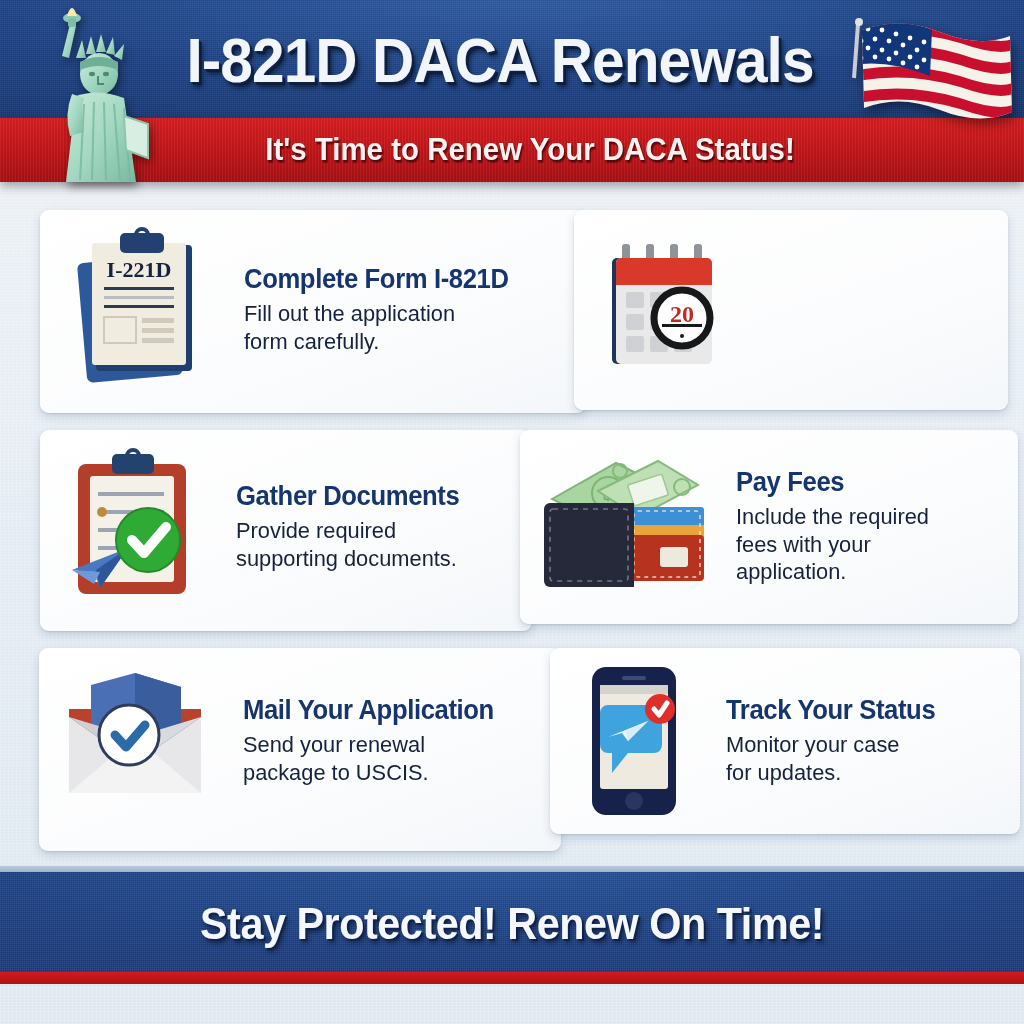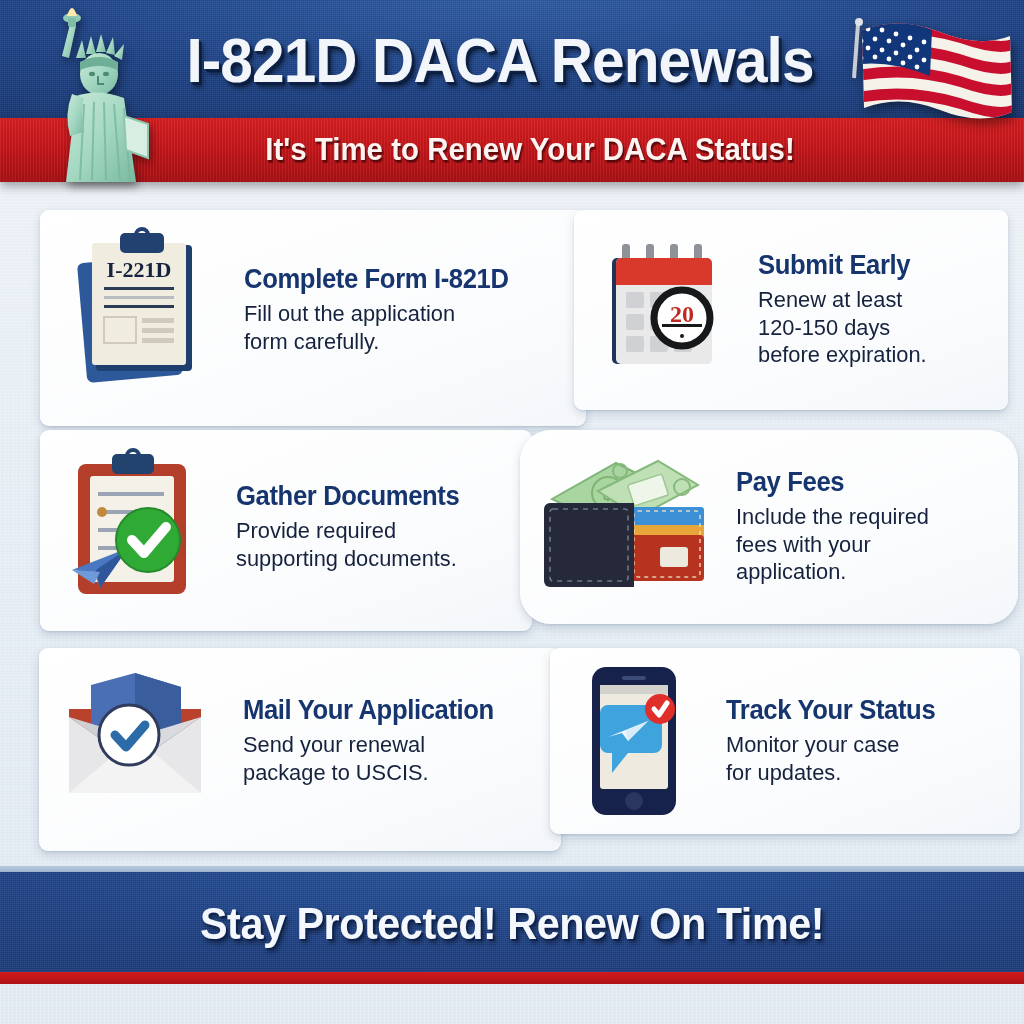--- a/index.html
+++ b/index.html
@@ -228,21 +228,21 @@
           <circle cx="49" cy="51" r="2.4"></circle>
             <circle cx="63" cy="55" r="2.4"></circle>
           <circle cx="77" cy="59" r="2.4"></circle>
         </g>
       </g>
     </svg>
   </div>
 
   <div class="grid">
 
-    <div class="card" style="left:40px;top:14px;width:516px;height:200px;padding:0 14px 16px 16px;">
+    <div class="card" style="left:40px;top:14px;width:516px;height:200px;padding:0 14px 3px 16px;">
       <div class="c-ico" style="width:160px;height:170px;">
         <svg viewBox="0 0 160 170" width="160" height="170">
           <rect x="26" y="34" width="96" height="120" rx="6" fill="#2d5899" transform="rotate(-5 74 94)"></rect>
           <rect x="40" y="20" width="96" height="126" rx="4" fill="#1f3f6e"></rect>
           <rect x="36" y="18" width="94" height="122" rx="3" fill="#f0ece0"></rect>
           <rect x="64" y="8" width="44" height="20" rx="5" fill="#224070"></rect>
           <circle cx="86" cy="10" r="6" fill="none" stroke="#224070" stroke-width="4"></circle>
           <text x="83" y="52" font-family="Liberation Serif, serif" font-size="22" font-weight="bold" fill="#15233f" text-anchor="middle">I-221D</text>
           <g>
             <rect x="48" y="62" width="70" height="3" fill="#2b3a55"></rect>
@@ -286,26 +286,20 @@
             <rect x="36" y="106" width="18" height="16" rx="2"></rect>
               <rect x="60" y="106" width="18" height="16" rx="2"></rect>
             <rect x="84" y="106" width="18" height="16" rx="2"></rect>
           </g>
           <circle cx="92" cy="88" r="28" fill="#ffffff" stroke="#17181a" stroke-width="7"></circle>
           <text x="92" y="92" font-family="Liberation Serif, serif" font-size="24" font-weight="bold" fill="#c02a20" text-anchor="middle">20</text>
           <rect x="72" y="94" width="40" height="3" fill="#17181a"></rect>
           <circle cx="92" cy="106" r="2" fill="#17181a"></circle>
         </svg>
       </div>
-      <div class="c-txt">
-        <div class="c-h">Submit Early</div>
-        <div class="c-b">Renew at least
-120-150 days
-before expiration.</div>
-      </div>
     </div>
 
     <div class="card" style="left:40px;top:234px;width:466px;height:194px;padding:0 10px 7px 16px;">
       <div class="c-ico" style="width:152px;height:166px;">
         <svg viewBox="0 0 152 166" width="152" height="166">
           <rect x="22" y="20" width="108" height="130" rx="8" fill="#b33f2a"></rect>
           <rect x="34" y="32" width="84" height="106" rx="3" fill="#f4f1e8"></rect>
           <rect x="56" y="10" width="42" height="20" rx="5" fill="#23436f"></rect>
           <circle cx="77" cy="12" r="6" fill="none" stroke="#23436f" stroke-width="4"></circle>
           <g>
@@ -325,21 +319,21 @@
           <path d="M76 96 L88 109 L110 83" stroke="#ffffff" stroke-width="10" stroke-linecap="round" stroke-linejoin="round" fill="none"></path>
         </svg>
       </div>
       <div class="c-txt">
         <div class="c-h">Gather Documents</div>
         <div class="c-b">Provide required
 supporting documents.</div>
       </div>
     </div>
 
-    <div class="card" style="left:520px;top:234px;width:462px;height:194px;padding:0 18px 0 18px;border-radius:31px;">
+    <div class="card" style="left:520px;top:234px;width:462px;height:194px;padding:0 18px 0 18px;">
       <div class="c-ico" style="width:170px;height:160px;">
         <svg viewBox="0 0 170 160" width="170" height="160">
 
           <g>
             <path d="M14 52 L78 16 L126 40 L62 76 Z" fill="#a9d5a0" stroke="#7fb477" stroke-width="2"></path>
             <circle cx="70" cy="46" r="16" fill="none" stroke="#7fb477" stroke-width="2"></circle>
             <text x="70" y="53" font-family="Liberation Serif, serif" font-size="20" font-weight="bold" fill="#6aa063" text-anchor="middle">$</text>
             <path d="M60 44 L120 14 L160 38 L100 70 Z" fill="#bfe0b5" stroke="#86b97c" stroke-width="2"></path>
             <rect x="92" y="32" width="36" height="22" rx="2" fill="#eef5e9" stroke="#9ec694" stroke-width="1.5" transform="rotate(-18 110 43)"></rect>
             <circle cx="144" cy="40" r="8" fill="none" stroke="#86b97c" stroke-width="2"></circle>

